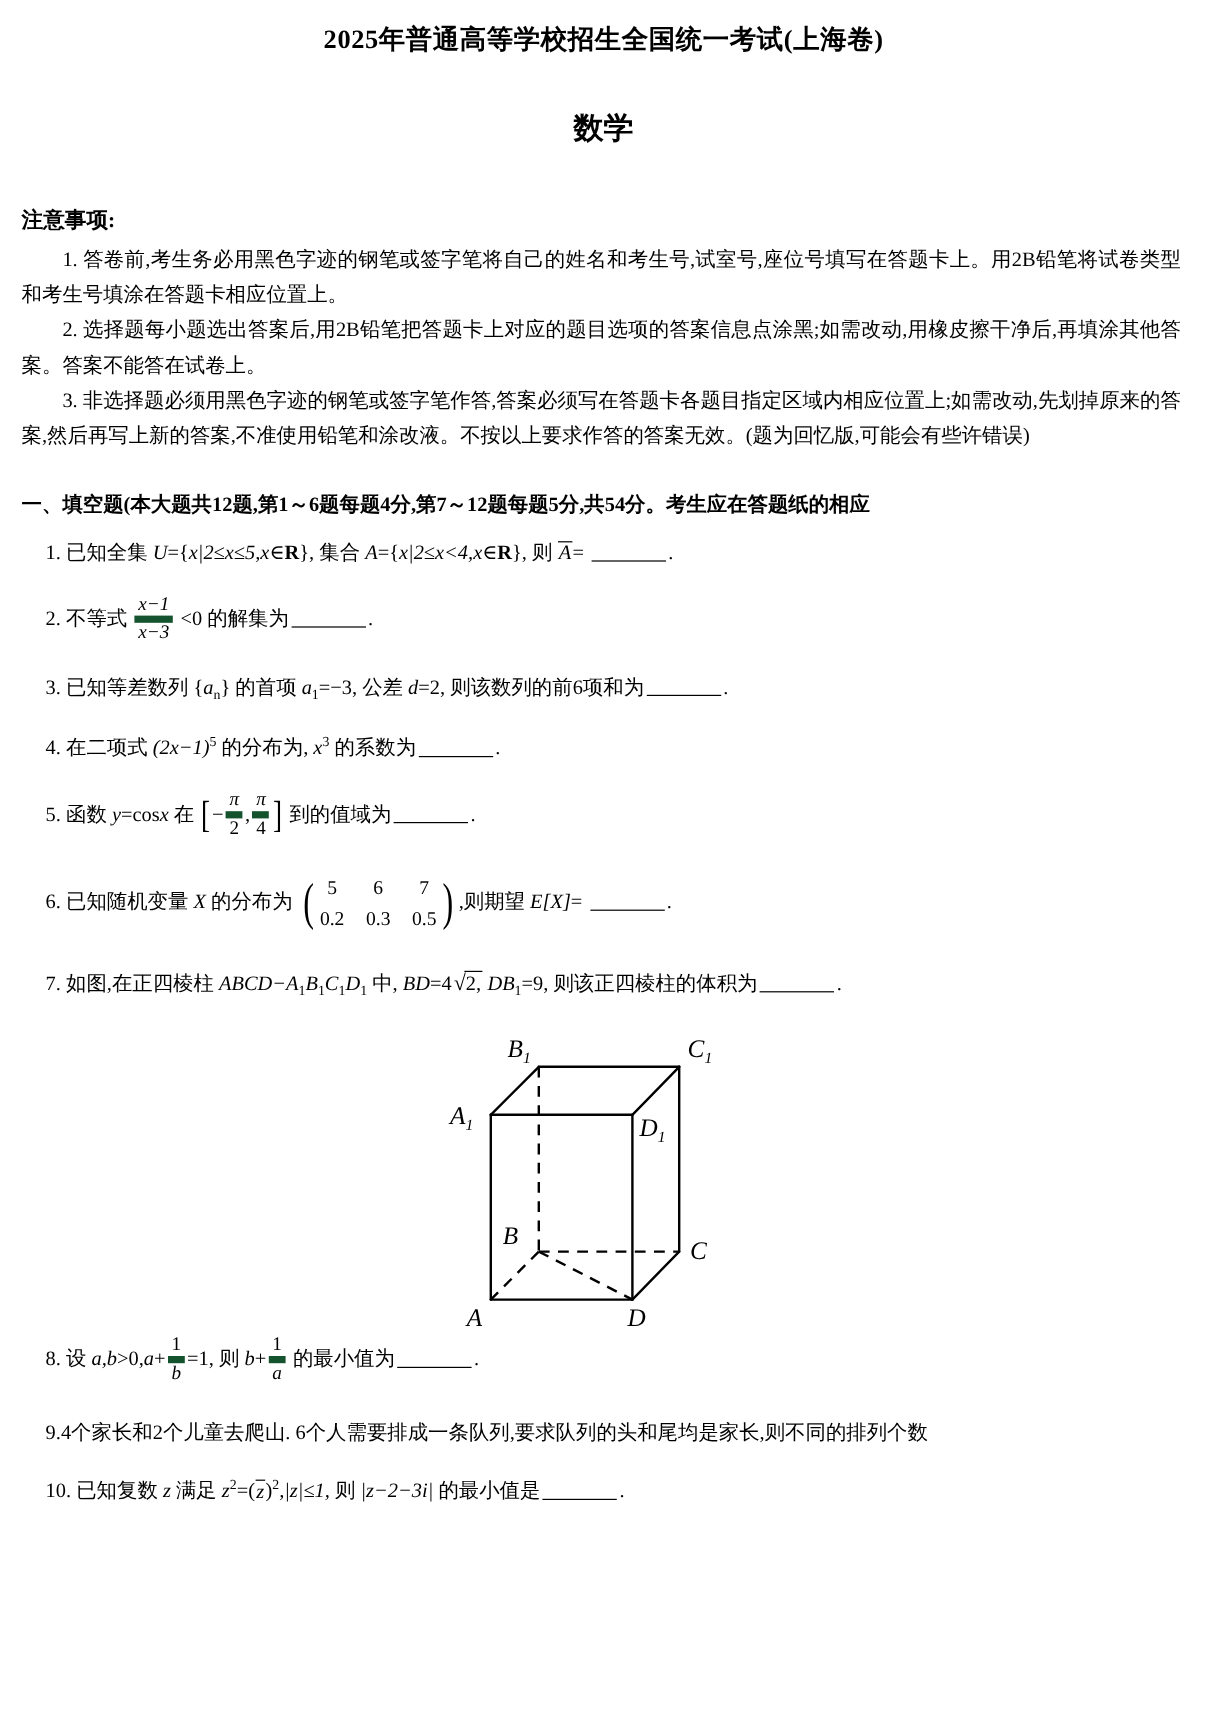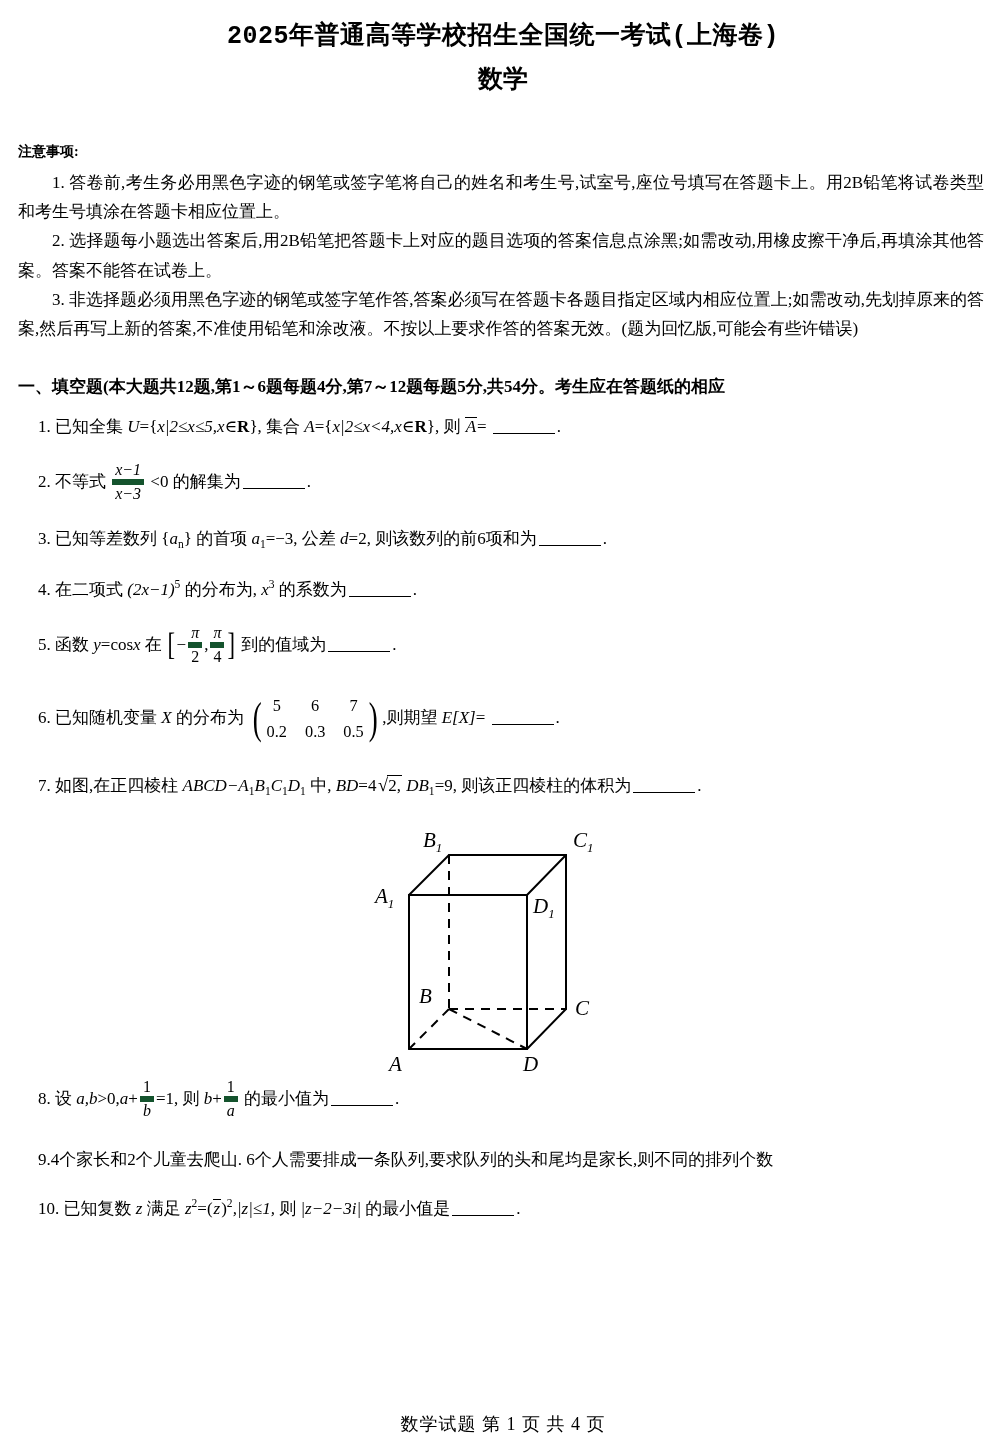--- a/index.html
+++ b/index.html
@@ -18,42 +18,42 @@
   .page {
     position: relative;
     width: 1006px;
     height: 1436px;
     box-sizing: border-box;
   }
 
   
   .title-main {
     text-align: center;
-    font-size: 25px;
+    font-size: 22px;
     font-weight: bold;
     letter-spacing: 0.5px;
     margin-top: 18px;
-    font-family: Liberation Mono, monospace;
+    font-family: Liberation Serif, serif;
   }
   .title-sub {
     text-align: center;
     font-size: 25px;
     font-weight: bold;
-    margin-top: 11px;
+    margin-top: 42px;
     font-family: "Liberation Serif", "DejaVu Serif", serif;
   }
 
   
   .notice {
     margin-top: 48px;
     padding-left: 18px;
     padding-right: 22px;
   }
   .notice-title {
-    font-size: 14px;
+    font-size: 18px;
     font-weight: bold;
     margin-bottom: 7px;
   }
   .notice-item {
     font-size: 17px;
     line-height: 1.72;
     text-indent: 2em;
     text-align: justify;
     margin: 0;
   }
@@ -348,15 +348,14 @@
       <span class="mi">z</span>
       <span>满足</span>
       <span class="mi">z</span><span class="supn">2</span><span class="mn">=</span><span class="mn">(</span><span class="mi ovl">z</span><span class="mn">)</span><span class="supn">2</span><span class="mi">,|z|≤1,</span>
       <span>则</span>
       <span class="mi">|z−2−3i|</span>
       <span>的最小值是</span><span class="blank"></span><span>.</span>
     </div>
 
   </div>
 
-  <div class="footer">数学试题 第 1 页 共 4 页</div>
 
 </div>
 
 </body></html>

